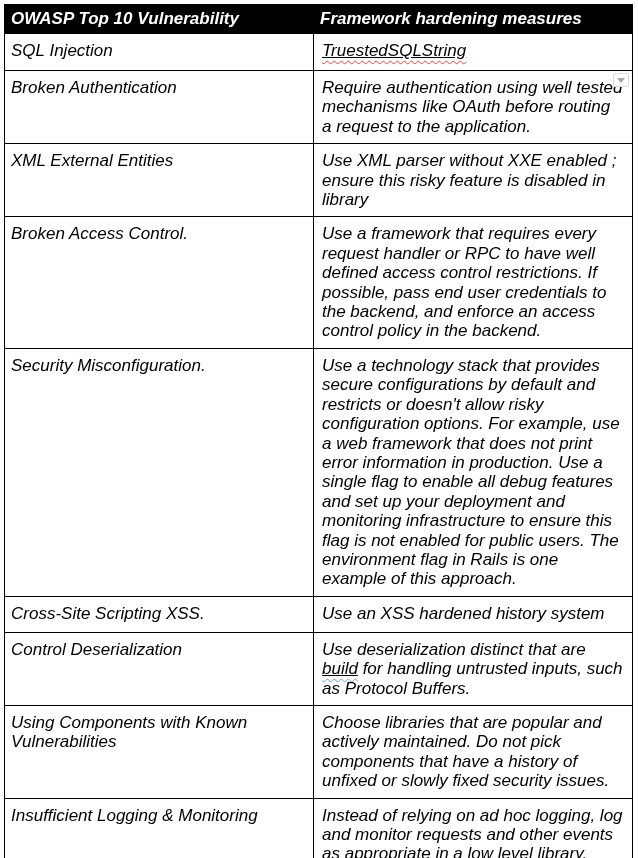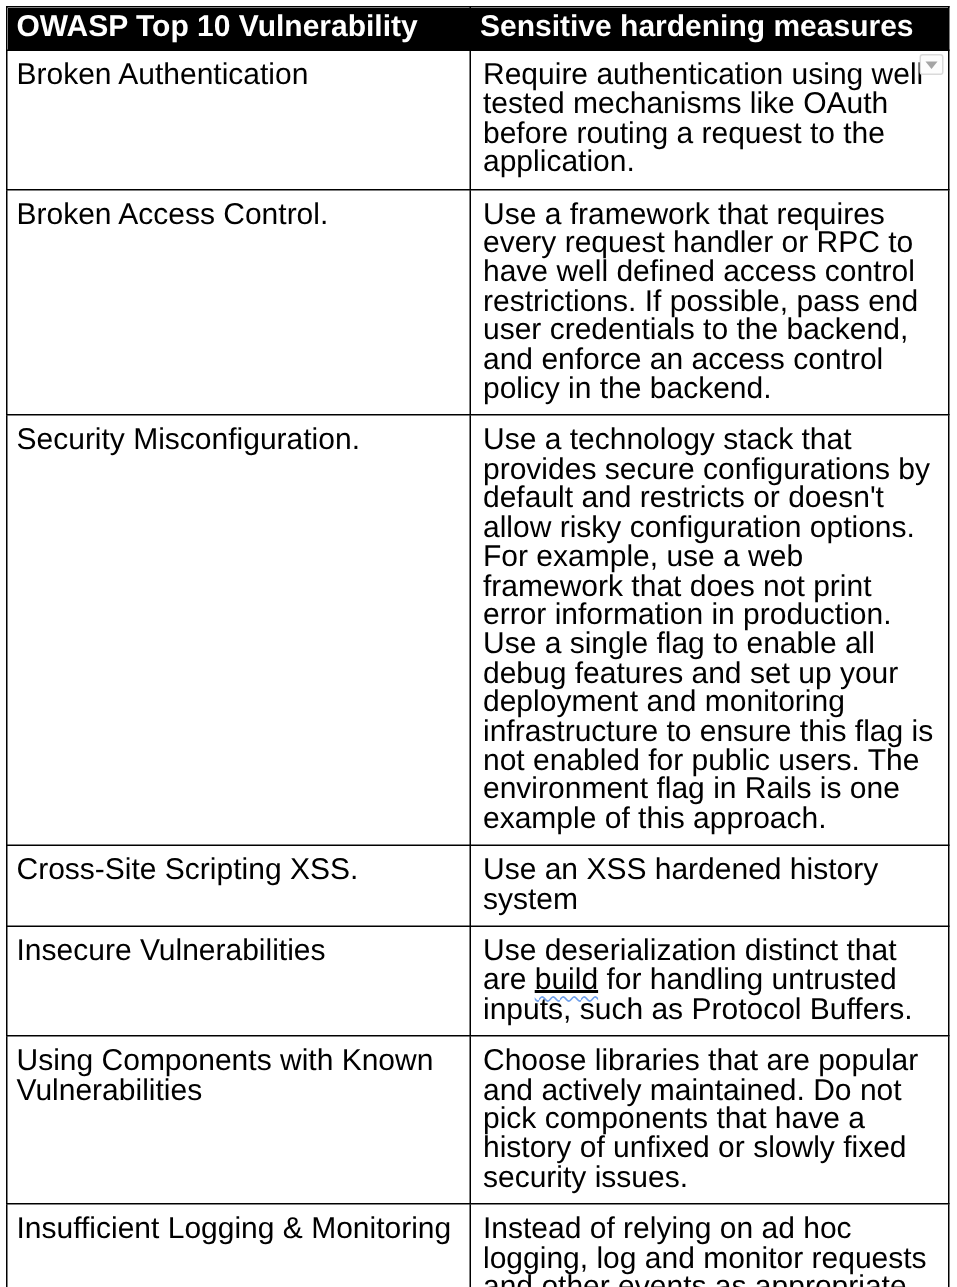--- a/index.html
+++ b/index.html
@@ -25,25 +25,26 @@
     width: 628px;
     border-collapse: collapse;
     table-layout: fixed;
   }
   table.vuln-table col.c1 { width: 309px; }
   table.vuln-table col.c2 { width: 319px; }
   table.vuln-table th,
   table.vuln-table td {
     border: 1px solid #000000;
     vertical-align: top;
-    font-size: 20px;
+    font-size: 17px;
     line-height: 19.4px;
     color: #000000;
     overflow: hidden;
     word-wrap: break-word;
+    font-style: italic;
   }
   table.vuln-table th {
     background: #000000;
     color: #ffffff;
     font-weight: bold;
     text-align: left;
     padding: 4px 6px 4px 6px;
     vertical-align: middle;
   }
   table.vuln-table td.col-vuln { padding: 7px 6px 7px 6px; }
@@ -108,36 +109,52 @@
     <colgroup>
         <col class="c1">
         <col class="c2">
       </colgroup>
     <thead>
       <tr class="hrow">
         <th>
           <span>OWASP Top 10 Vulnerability</span>
         </th>
         <th>
-          <span>Sensitive hardening measures</span>
+          <span>Framework hardening measures</span>
         </th>
       </tr>
     </thead>
     <tbody>
+      <tr class="r0">
+        <td class="col-vuln">
+          <span>SQL Injection</span>
+        </td>
+        <td class="col-measure">
+          <span class="underlined"><span class="wavy-red">TruestedSQLString</span></span>
+        </td>
+      </tr>
       <tr class="r1">
         <td class="col-vuln">
           <span>Broken Authentication</span>
         </td>
         <td class="col-measure">
           <span>Require authentication using well tested mechanisms like OAuth before routing a request to the application.</span>
           <span class="dropdown-indicator">
               <span class="tri"></span>
             </span>
         </td>
       </tr>
+      <tr class="r3">
+        <td class="col-vuln">
+          <span>XML External Entities</span>
+        </td>
+        <td class="col-measure">
+          <span>Use XML parser without XXE enabled ; ensure this risky feature is disabled in library</span>
+        </td>
+      </tr>
       <tr class="r4">
         <td class="col-vuln">
           <span>Broken Access Control.</span>
         </td>
         <td class="col-measure">
           <span>Use a framework that requires every request handler or RPC to have well defined access control restrictions. If possible, pass end user credentials to the backend, and enforce an access control policy in the backend.</span>
         </td>
       </tr>
       <tr class="r5">
         <td class="col-vuln">
@@ -150,21 +167,21 @@
       <tr class="r6">
         <td class="col-vuln">
           <span>Cross-Site Scripting XSS.</span>
         </td>
         <td class="col-measure">
           <span>Use an XSS hardened history system</span>
         </td>
       </tr>
       <tr class="r7">
         <td class="col-vuln">
-          <span>Insecure Vulnerabilities</span>
+          <span>Control Deserialization</span>
         </td>
         <td class="col-measure">
           <span>Use deserialization distinct that are </span><span class="underlined"><span class="wavy-blue">build</span></span><span> for handling untrusted inputs, such as Protocol Buffers.</span>
         </td>
       </tr>
       <tr class="r8">
         <td class="col-vuln">
           <span>Using Components with Known Vulnerabilities</span>
         </td>
         <td class="col-measure">

